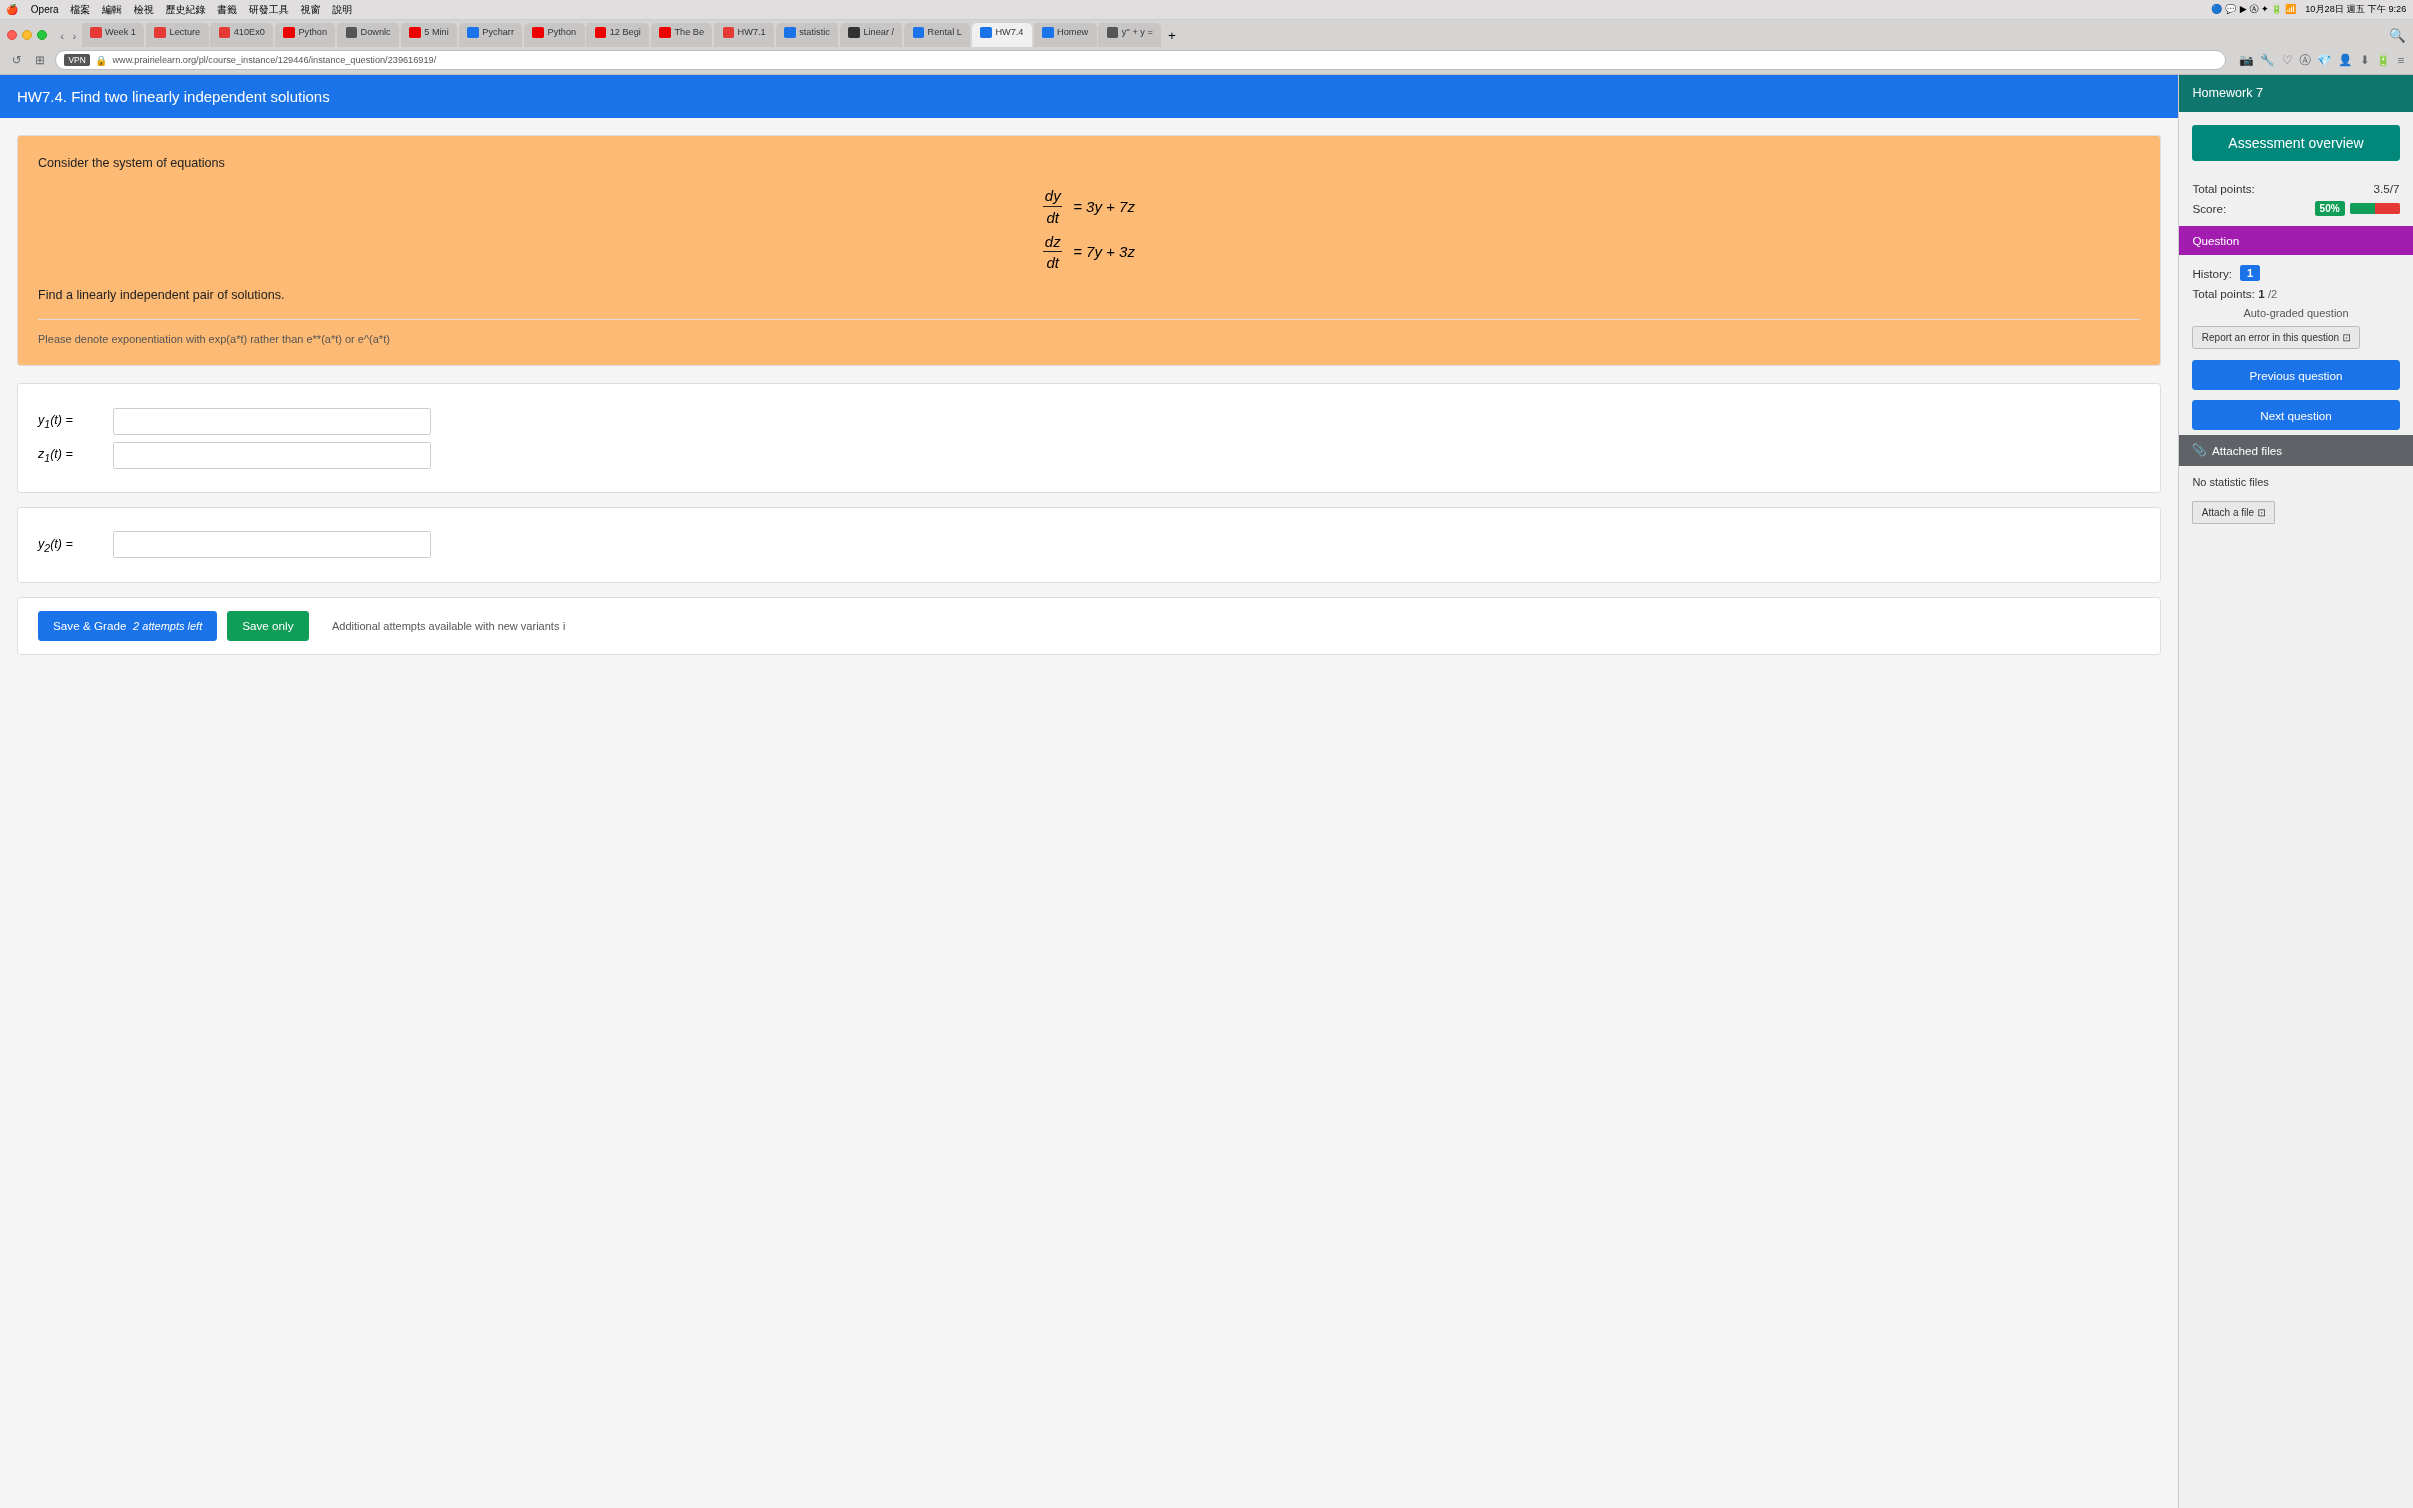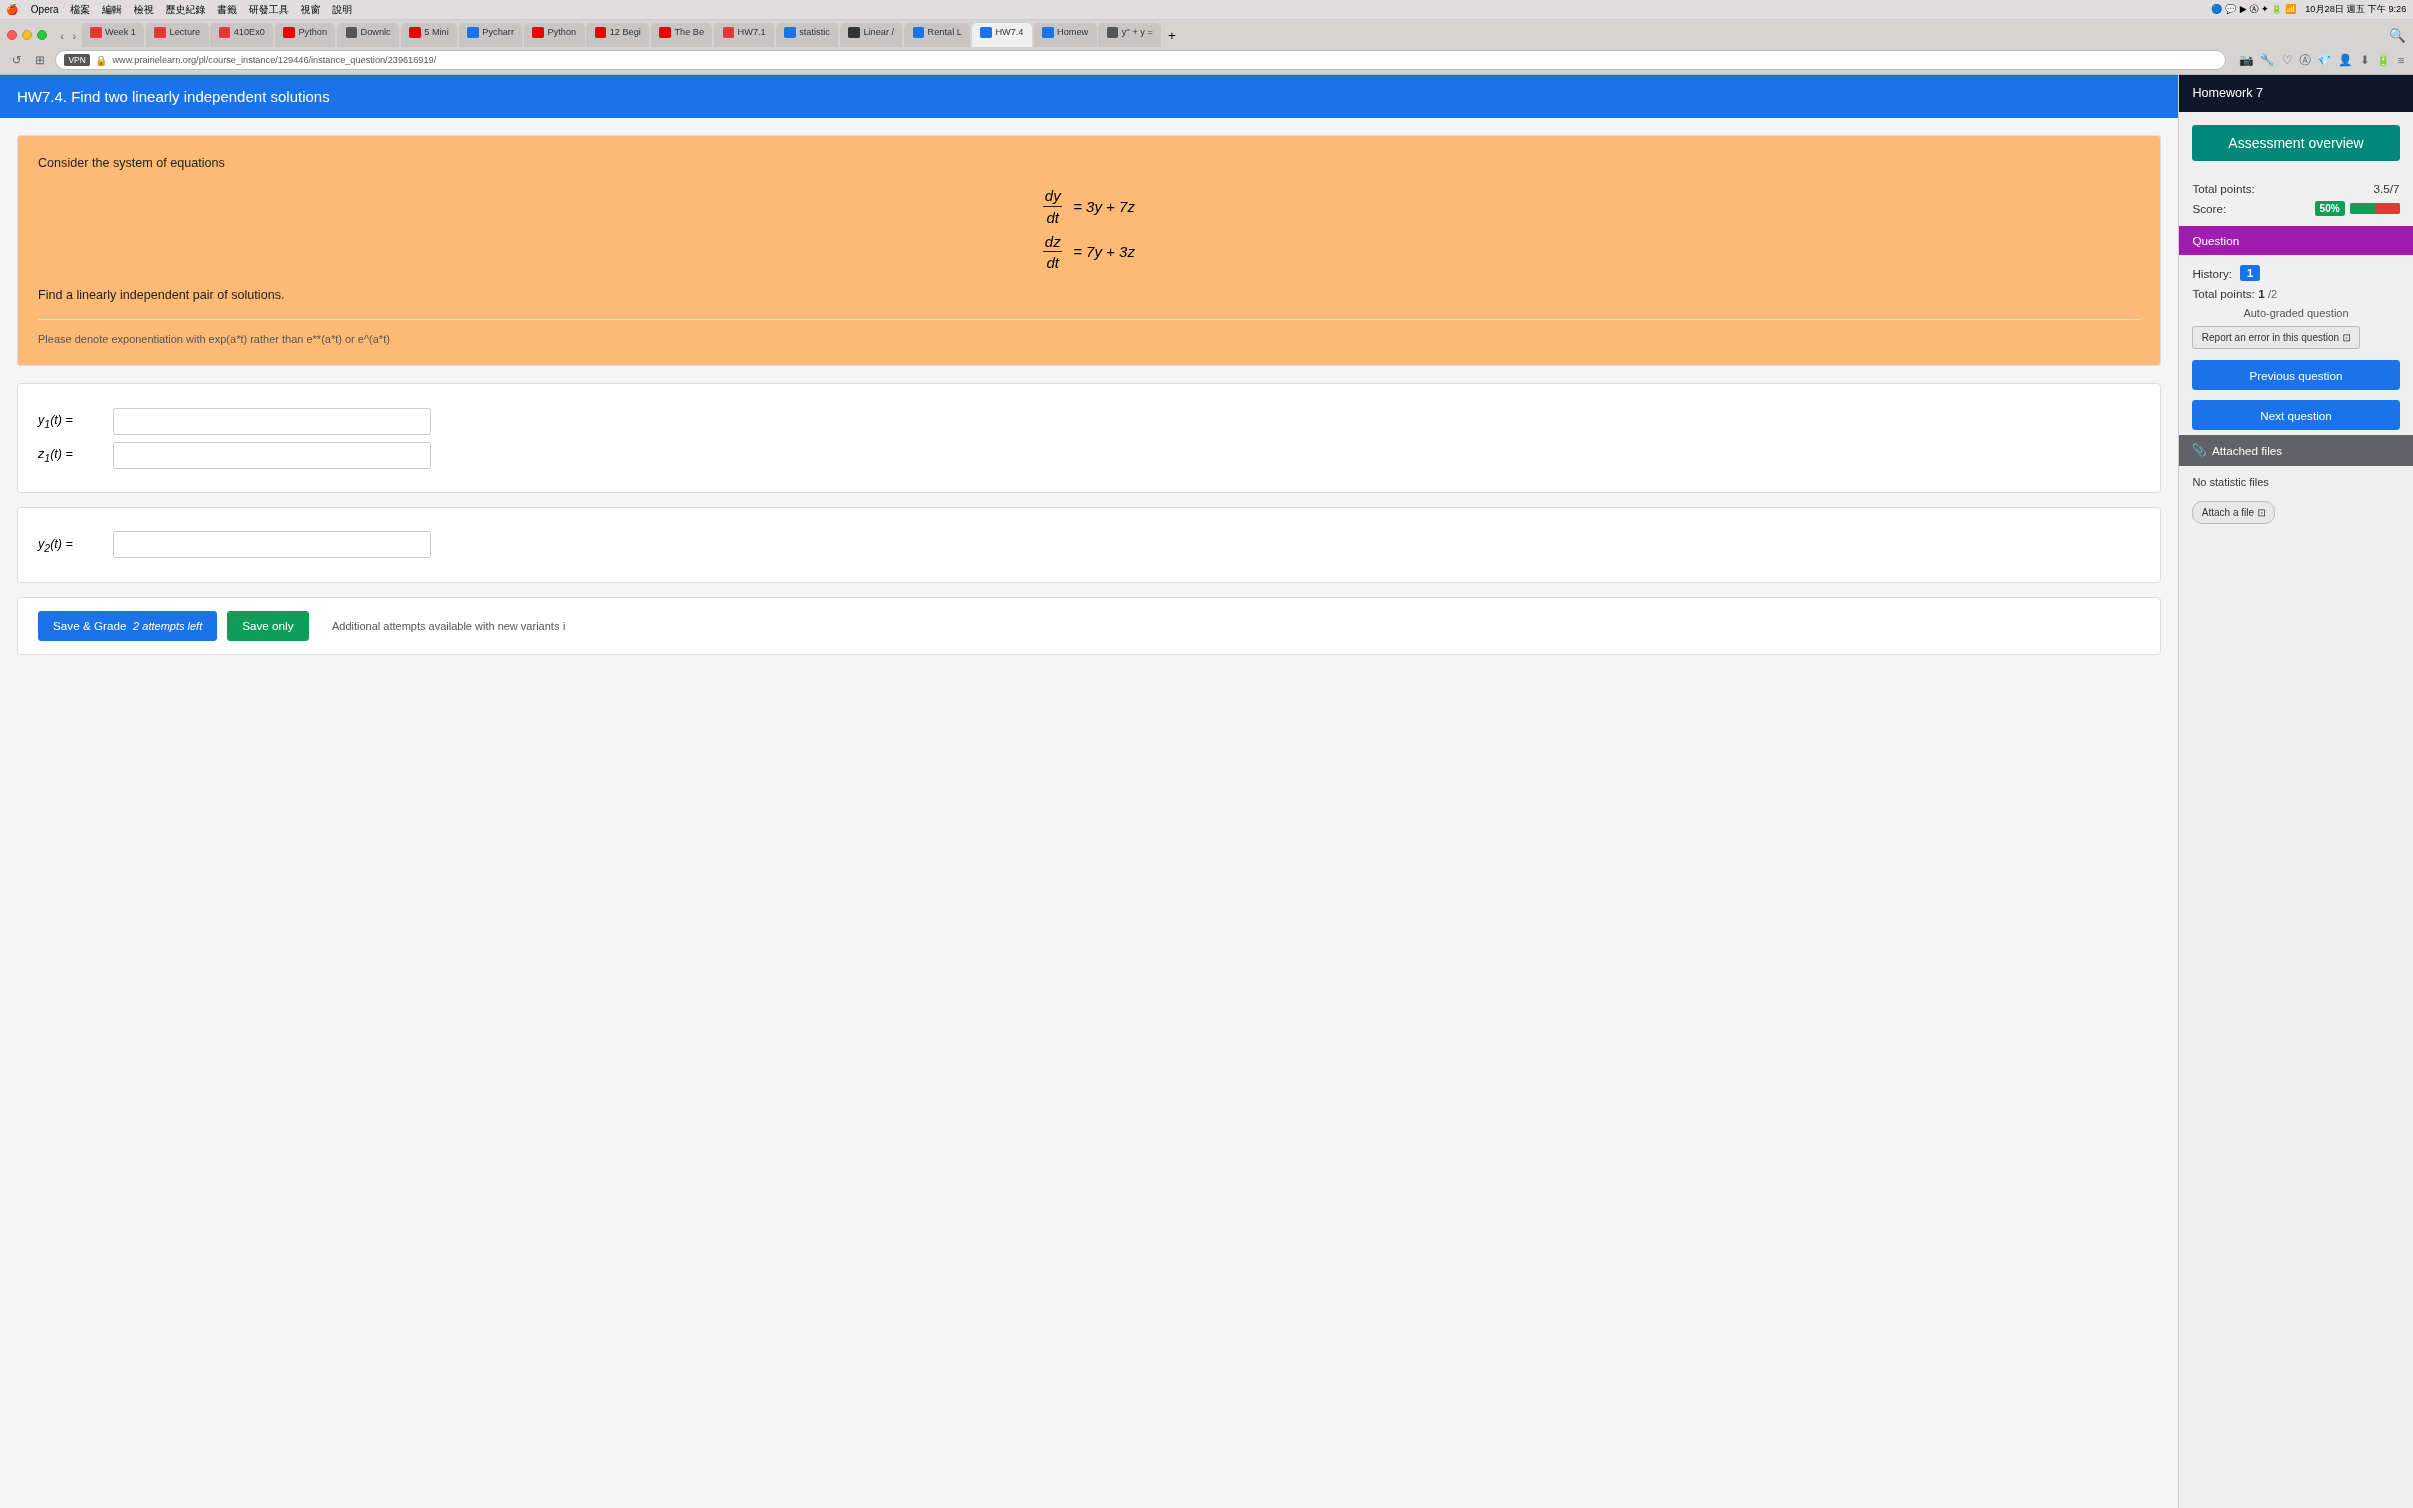--- a/index.html
+++ b/index.html
@@ -218,21 +218,21 @@
 
     
     .right-sidebar {
       width: 235px;
       background: #f0f0f0;
       border-left: 0.8px solid #ccc;
       overflow-y: auto;
     }
 
     .sidebar-header {
-      background: #0f172a;
+      background: #0f766e;
       color: white;
       padding: 11.7px 13.4px;
       font-size: 12.6px;
       font-weight: 500;
     }
 
     .sidebar-content {
       padding: 13.4px;
     }
 
@@ -387,21 +387,21 @@
     .no-files-text {
       padding: 10px 13.4px;
       font-size: 11px;
       color: #333;
     }
 
     .btn-attach-file {
       background: #e8e8e8;
       color: #333;
       border: 0.8px solid #bbb;
-      border-radius: 10px;
+      border-radius: 1px;
       padding: 5px 8.4px;
       font-size: 10px;
       cursor: pointer;
       margin: 3.4px 13.4px;
       display: flex;
       align-items: center;
       gap: 3.4px;
     }
   </style>
 </head>

